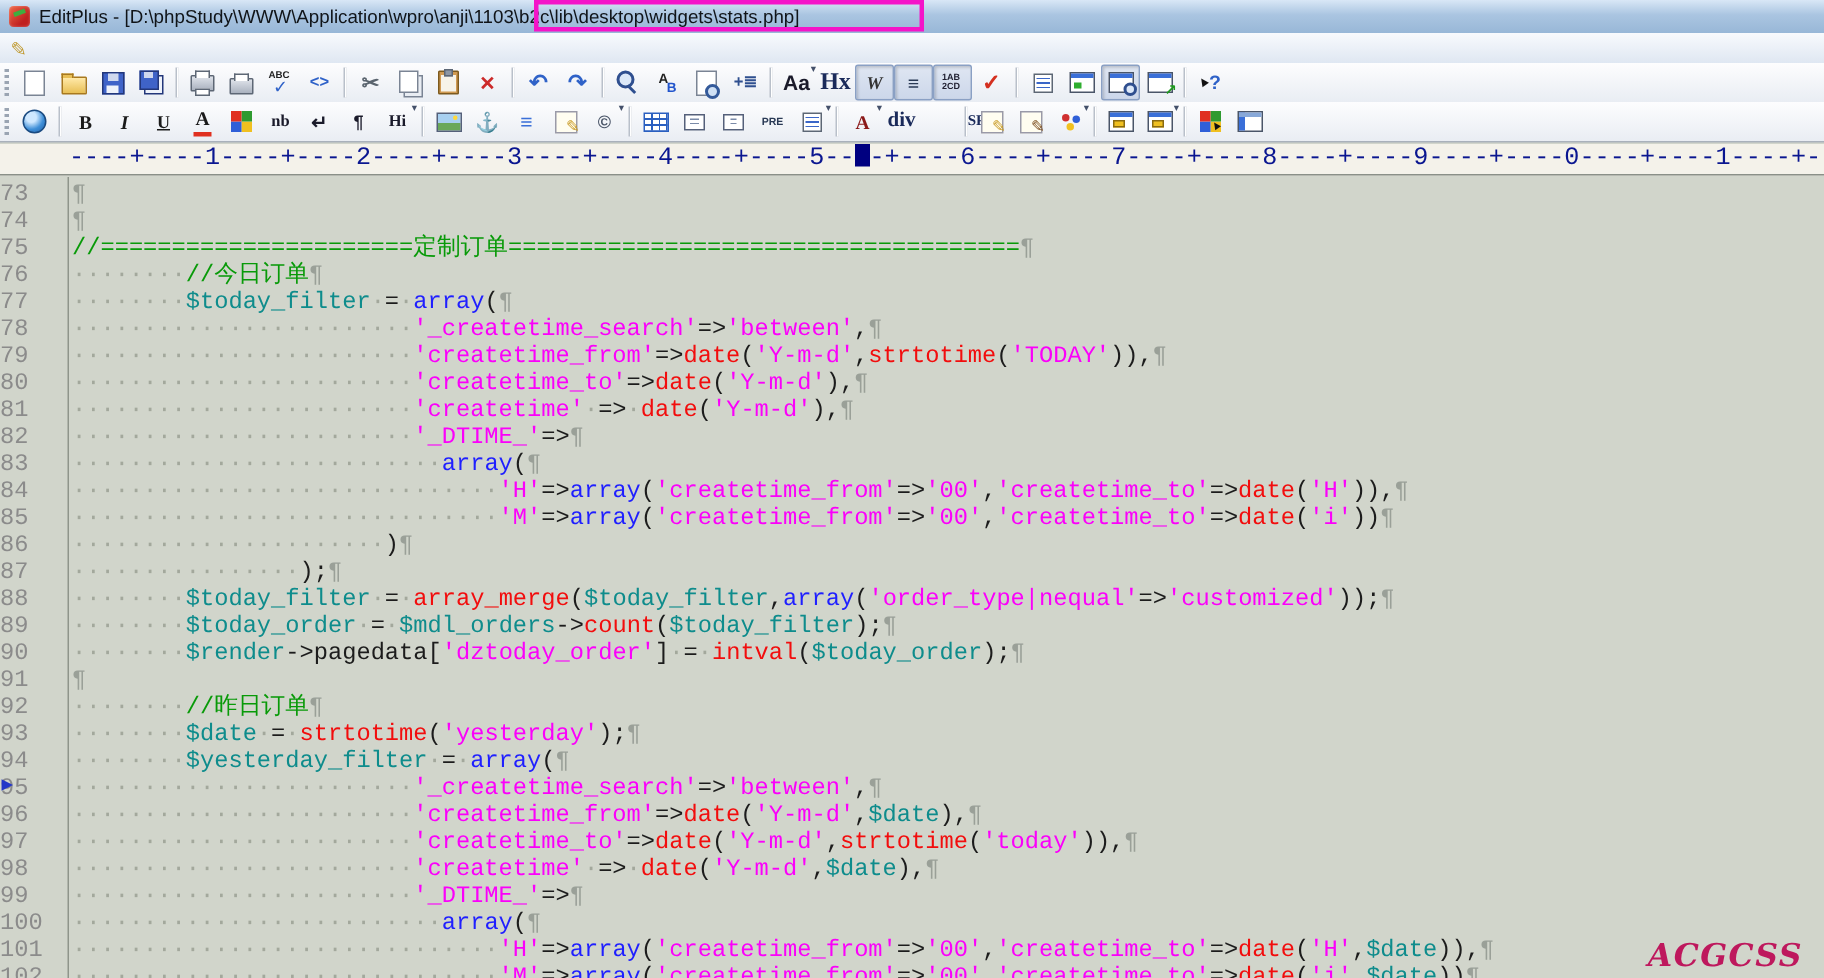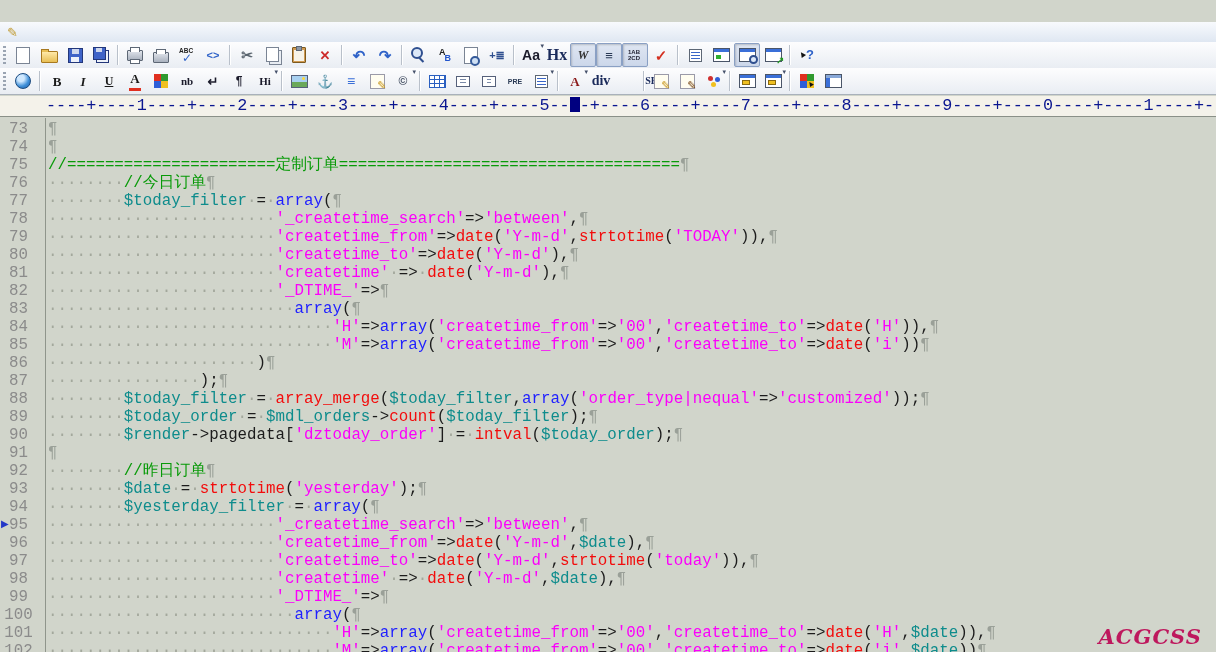--- a/index.html
+++ b/index.html
@@ -138,36 +138,41 @@
     border-bottom:1px solid #8a9088;font-family:"Liberation Mono",monospace;font-size:16.8px;
     color:#0a1690;white-space:pre;overflow:hidden;line-height:20px;padding-left:46px;box-sizing:border-box;}
   .ruler-block{display:inline-block;width:10px;height:15px;background:#000080;vertical-align:-2px;}
 
   
   .code{position:absolute;top:118px;left:0;right:0;bottom:0;background:#d1d5cb;
     font-family:"Liberation Mono",monospace;font-size:15.8px;line-height:18px;
     white-space:pre;overflow:hidden;padding-top:2px;}
   .gutterline{position:absolute;top:118px;bottom:0;left:45px;width:1px;background:#8f958b;z-index:2;}
   .row{height:18px;display:flex;position:relative;}
-  .ln{flex:0 0 46px;width:46px;box-sizing:border-box;text-align:center;padding-right:9px;color:#8b8b8b;}
+  .ln{flex:0 0 46px;width:46px;box-sizing:border-box;text-align:left;padding-right:9px;color:#8b8b8b;}
   .lt{padding-left:2px;}
   .mark{position:absolute;left:1px;top:3px;font-size:10px;color:#2438c8;line-height:1;
     font-family:"DejaVu Sans",sans-serif;}
   .t-ws{color:#a3a89c;} .t-cm{color:#089a08;} .t-str{color:#fb00fb;} .t-var{color:#0e8c8c;}
   .t-kw{color:#1f1fff;} .t-fn{color:#f20d0d;} .t-op{color:#1c1c1c;} .t-tx{color:#1c1c1c;}
   .t-eol{color:#9aa098;}
 
   .watermark{position:absolute;right:14px;bottom:3px;font-family:"DejaVu Serif",serif;
     font-style:italic;font-weight:bold;font-size:21px;color:#be185d;letter-spacing:1px;}
 </style>
 </head>
 <body>
 
 <div class="window">
 
+  <div class="titlebar">
+    <span class="appicon"></span>
+    <span class="title"><span>EditPlus - [D:\phpStudy\WWW\Application\wpro\anji\1103</span><span>\b2c\lib\desktop\widgets\stats.php]</span></span>
+    <span class="hlbox"></span>
+  </div>
 
   <div class="menubar">
     <span class="docicon">✎</span>
   </div>
 
   <div class="toolbar" id="toolbar-main">
       <span class="grip"></span>
       <span class="tbtn">
         <span class="ticon ic-page"></span>
       </span>

